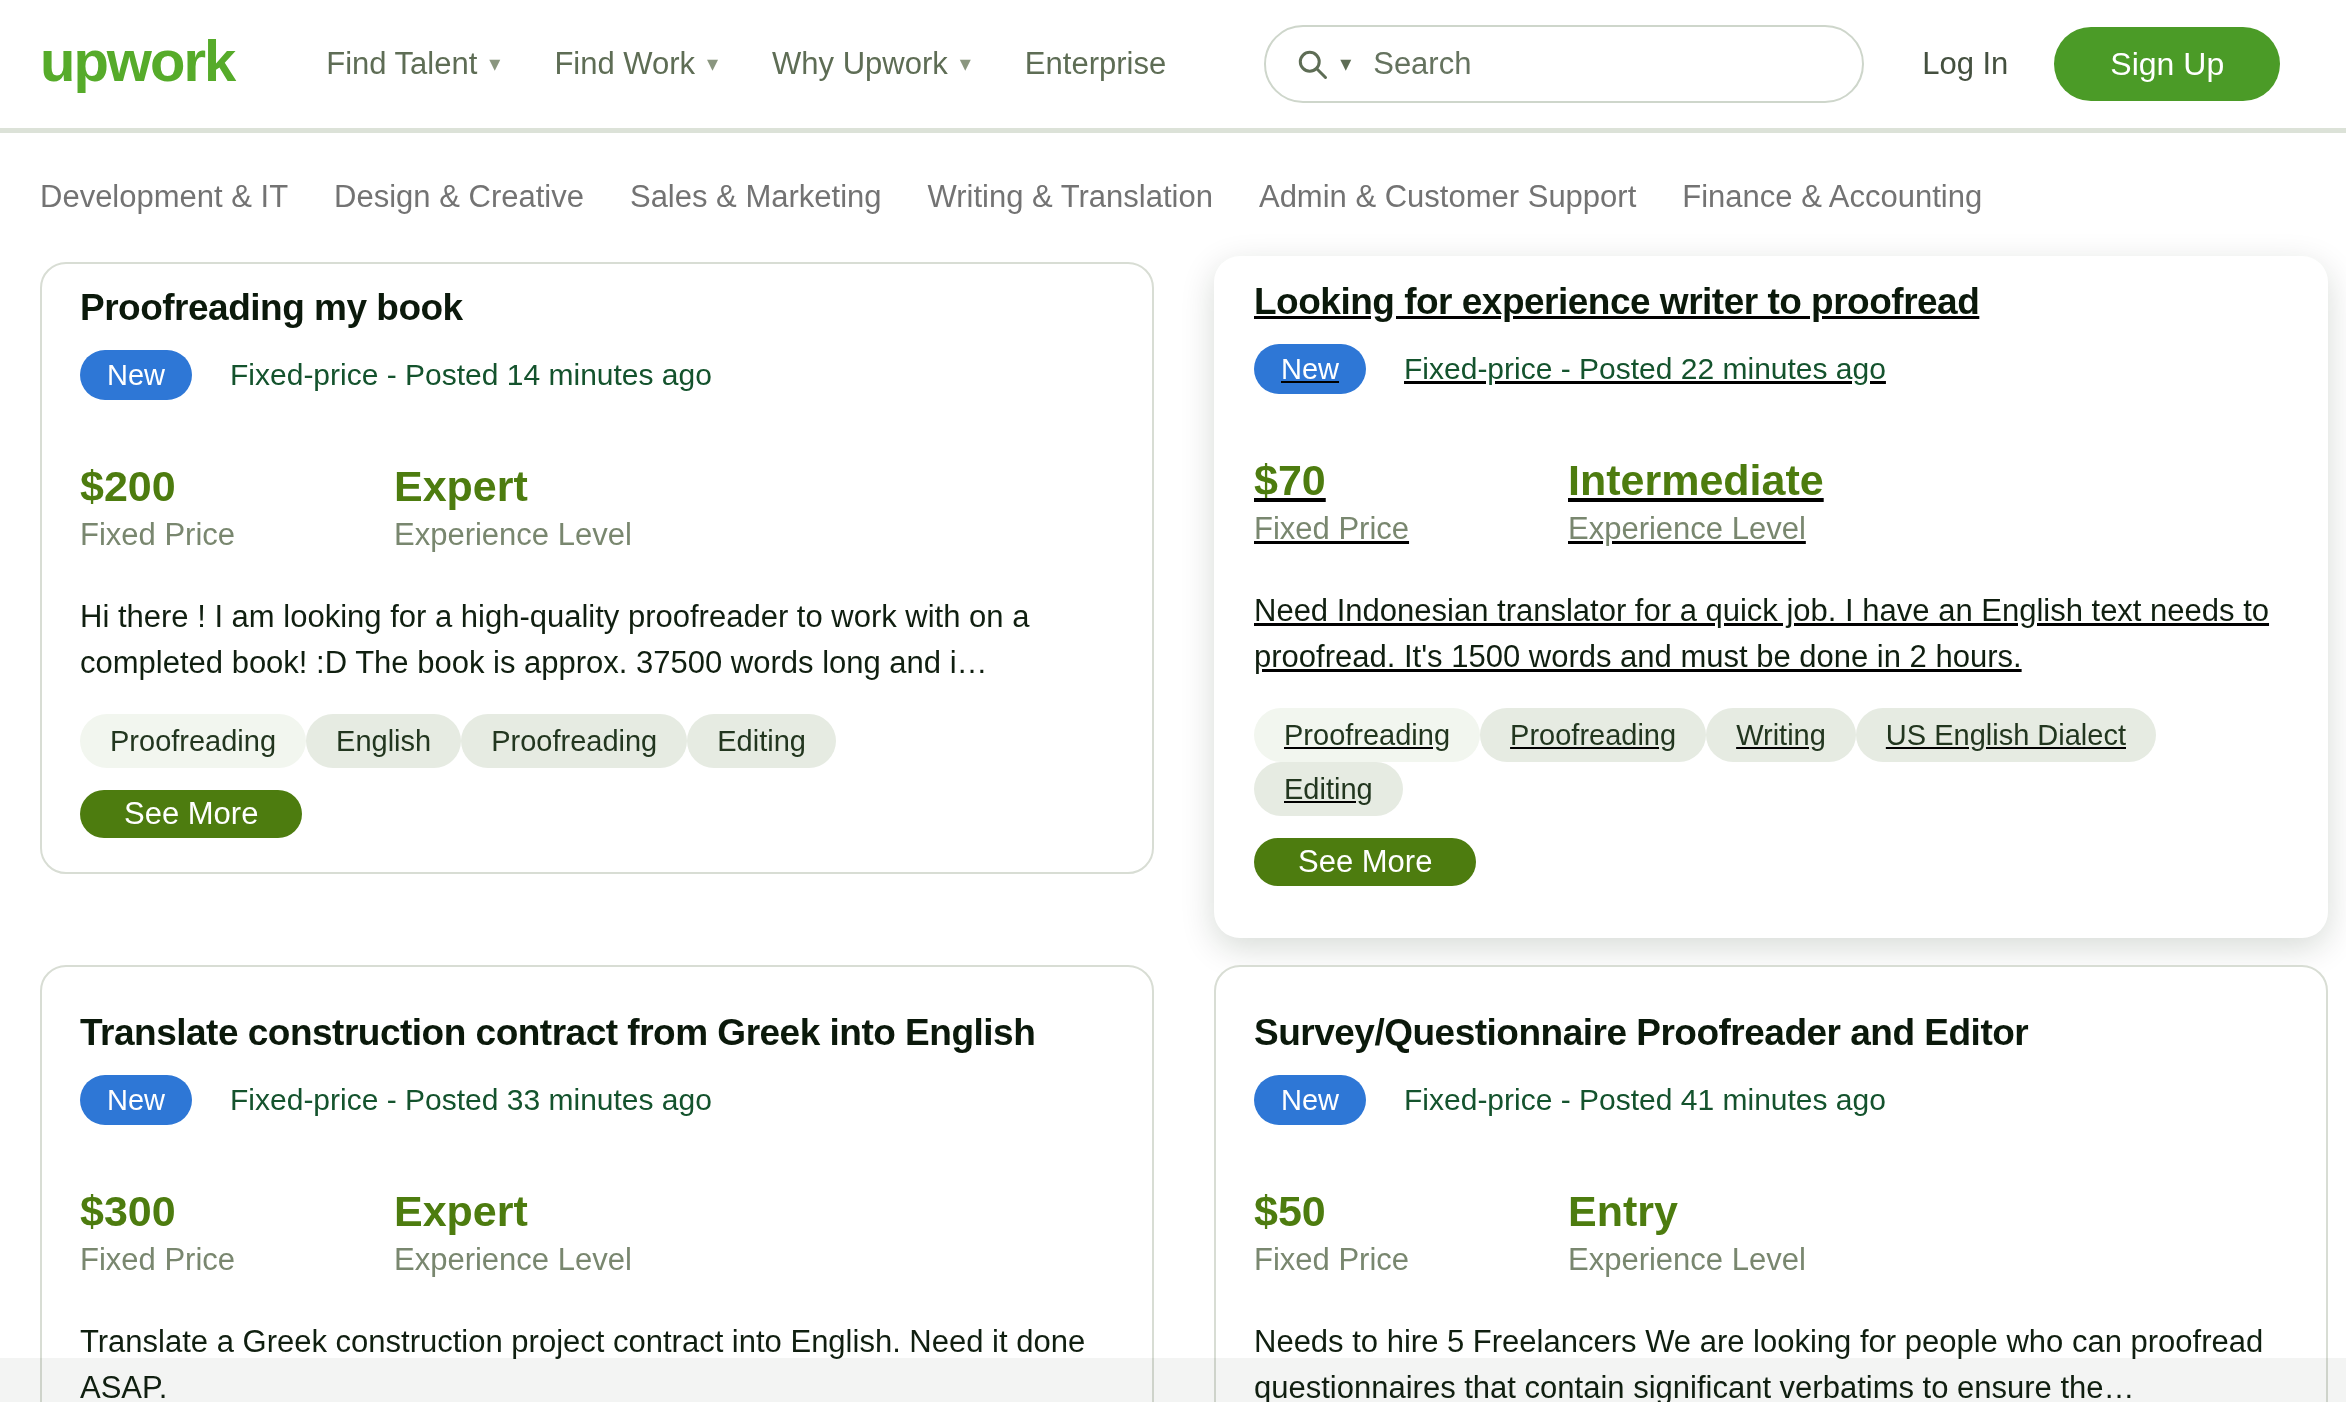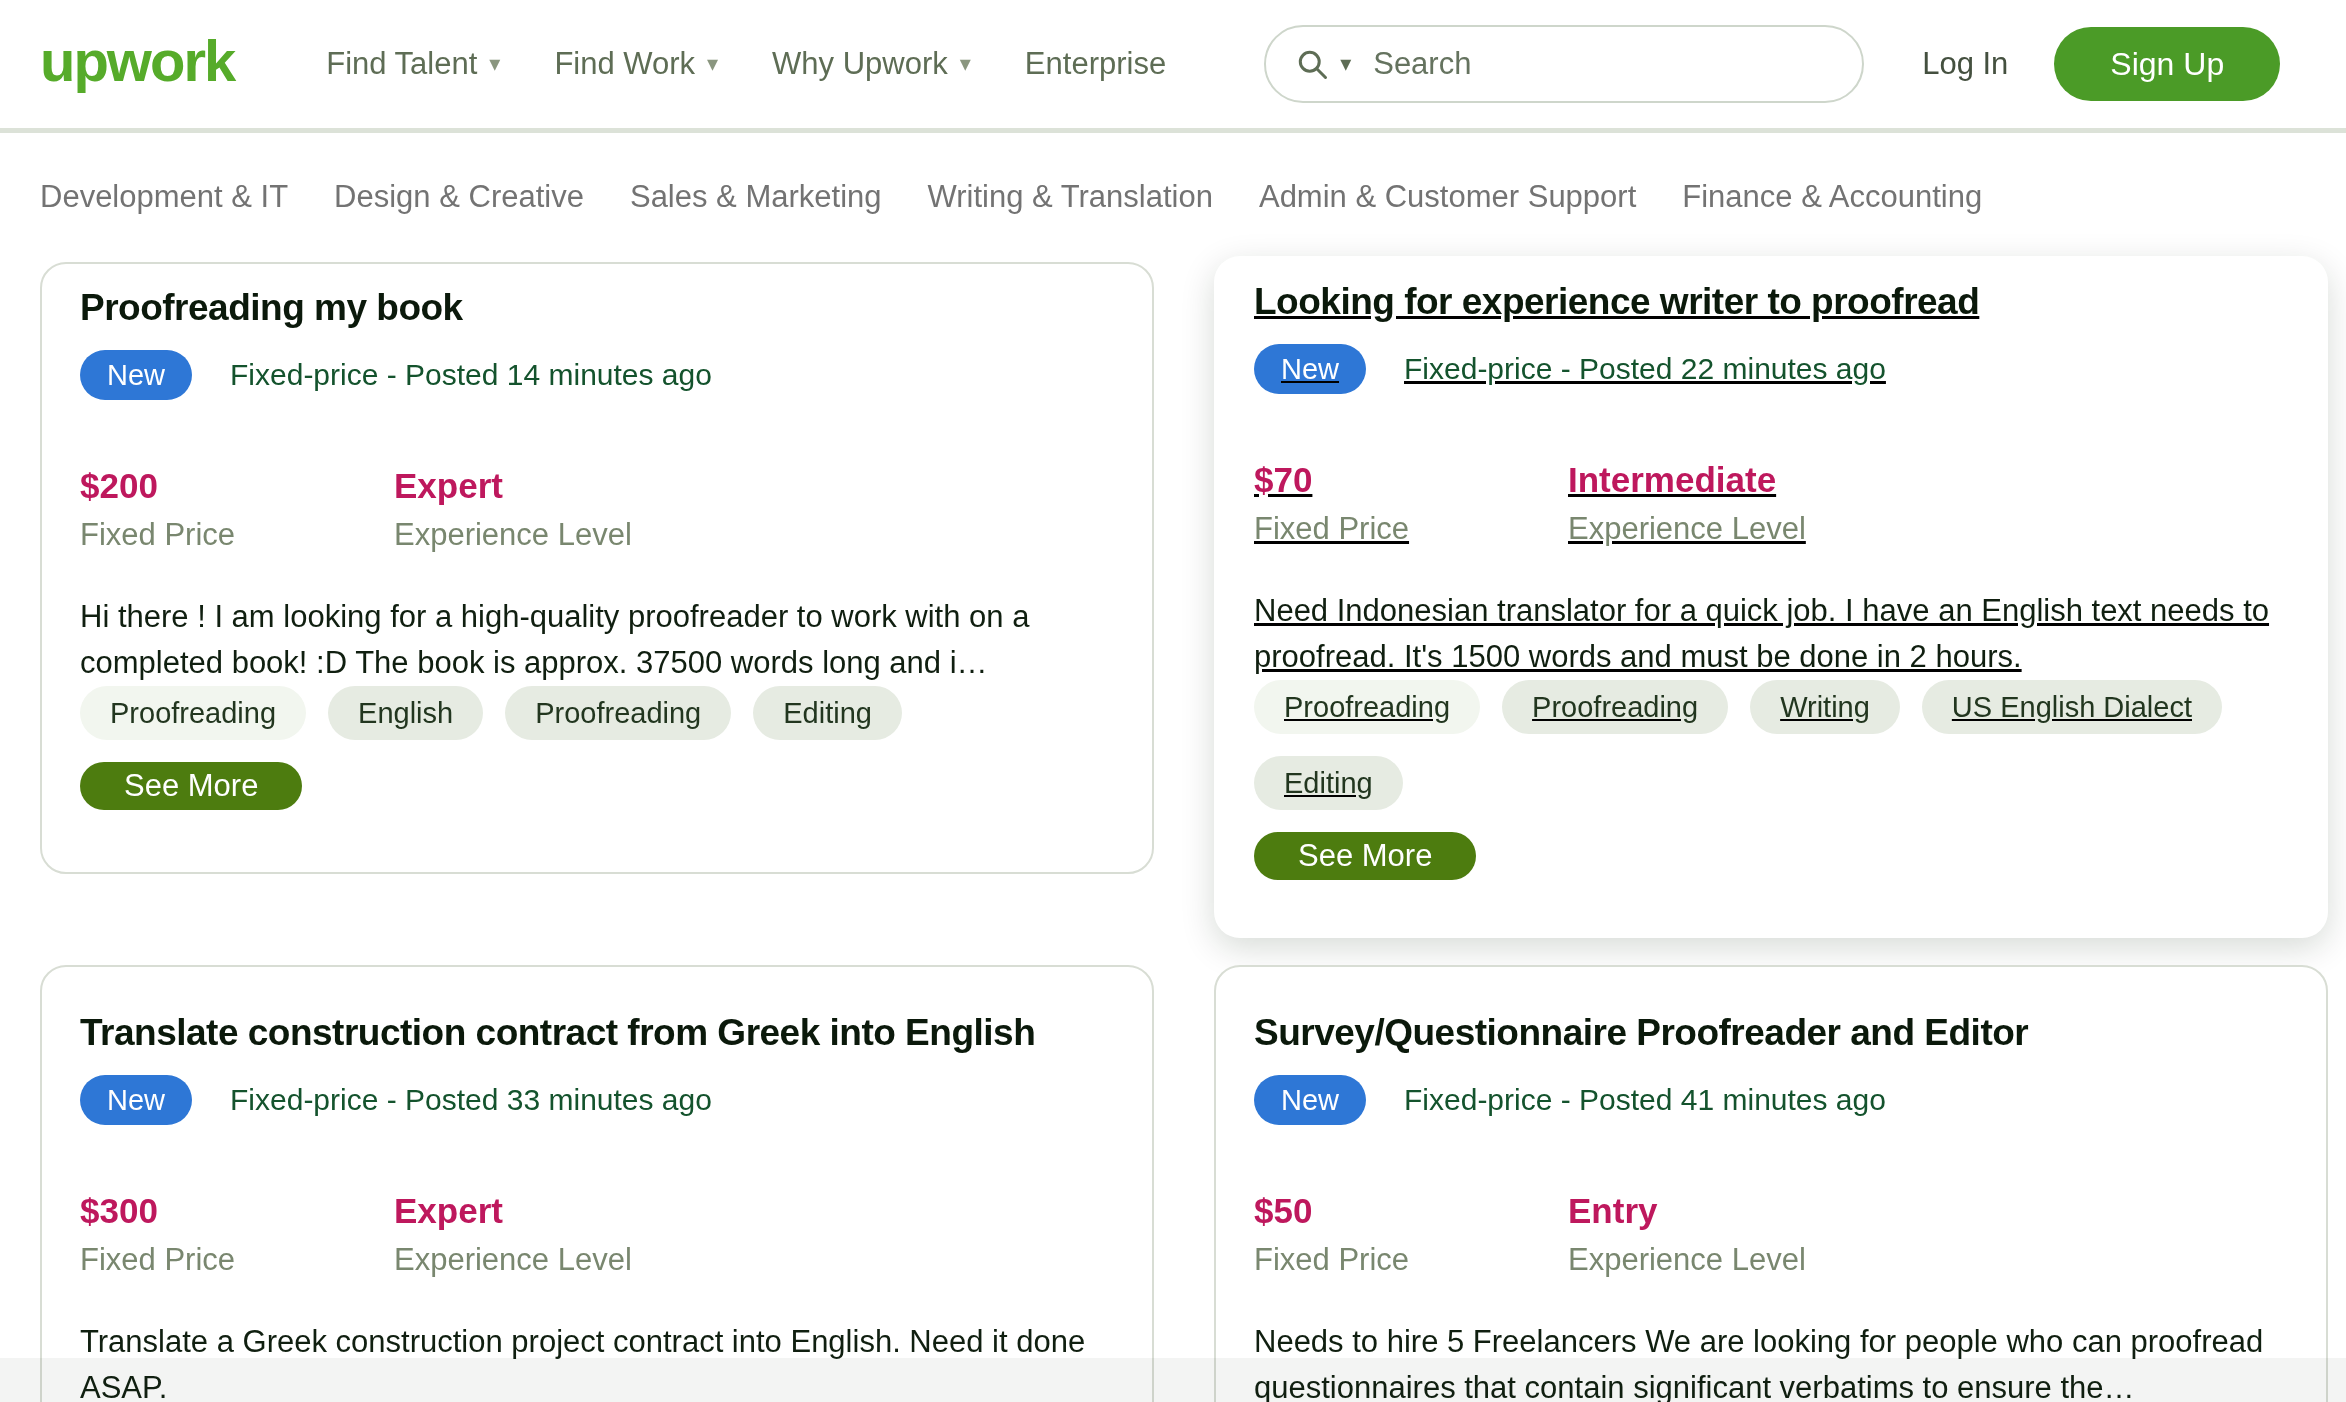--- a/index.html
+++ b/index.html
@@ -165,41 +165,41 @@
     font-size: 30px;
     font-weight: 500;
     color: #14532d;
   }
   .price-row {
     margin-top: 66px;
     display: flex;
   }
   .price-col { width: 314px; }
   .fact-value {
-    font-size: 35px;
+    font-size: 43px;
     font-weight: 600;
-    color: #be185d;
+    color: #4d7c0f;
     line-height: 40px;
   }
   .fact-label {
     margin-top: 10px;
     font-size: 31px;
     color: #79876f;
     line-height: 38px;
   }
   .job-desc {
     margin: 40px 0 0 0;
     font-size: 31px;
     line-height: 46px;
     color: #101f10;
     max-width: 1020px;
   }
   .tags {
-    display: flex;
-    gap: 22px;
+    margin-top: 28px;
+    display: flex;
     flex-wrap: wrap;
     align-items: flex-end;
   }
   .tag {
     background: #e6ebe2;
     color: #22361f;
     font-size: 29px;
     font-weight: 500;
     padding: 12px 30px;
     border-radius: 32px;

